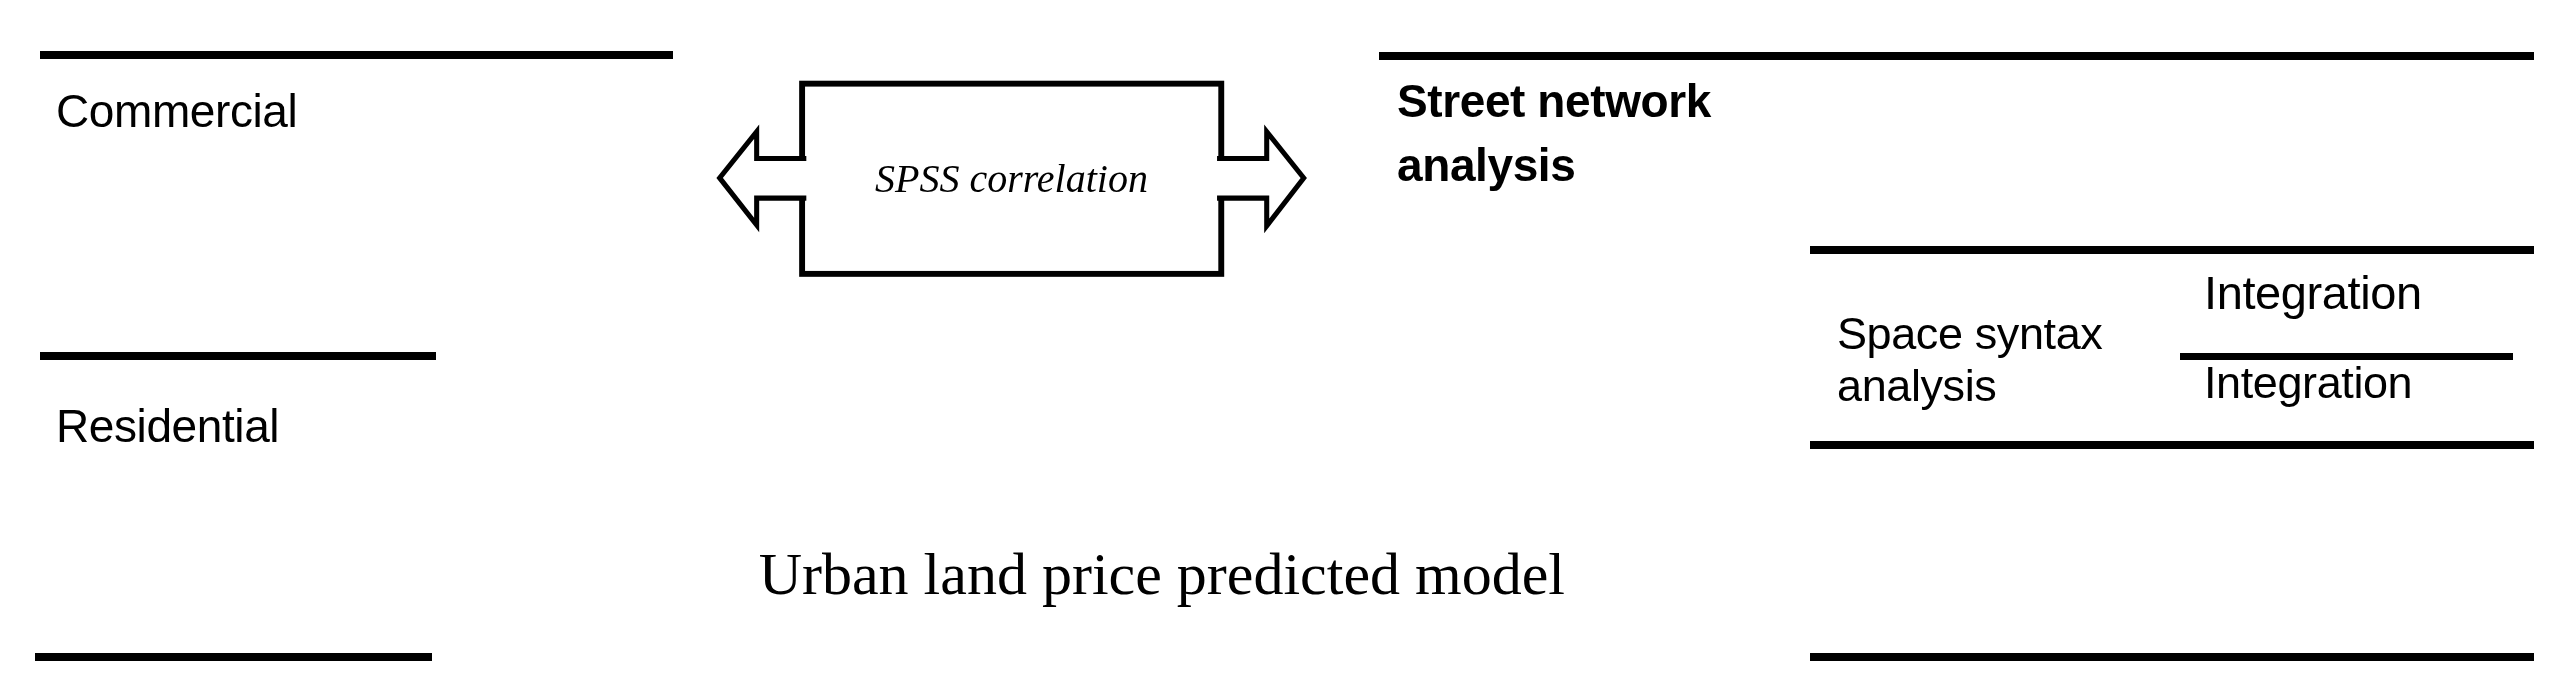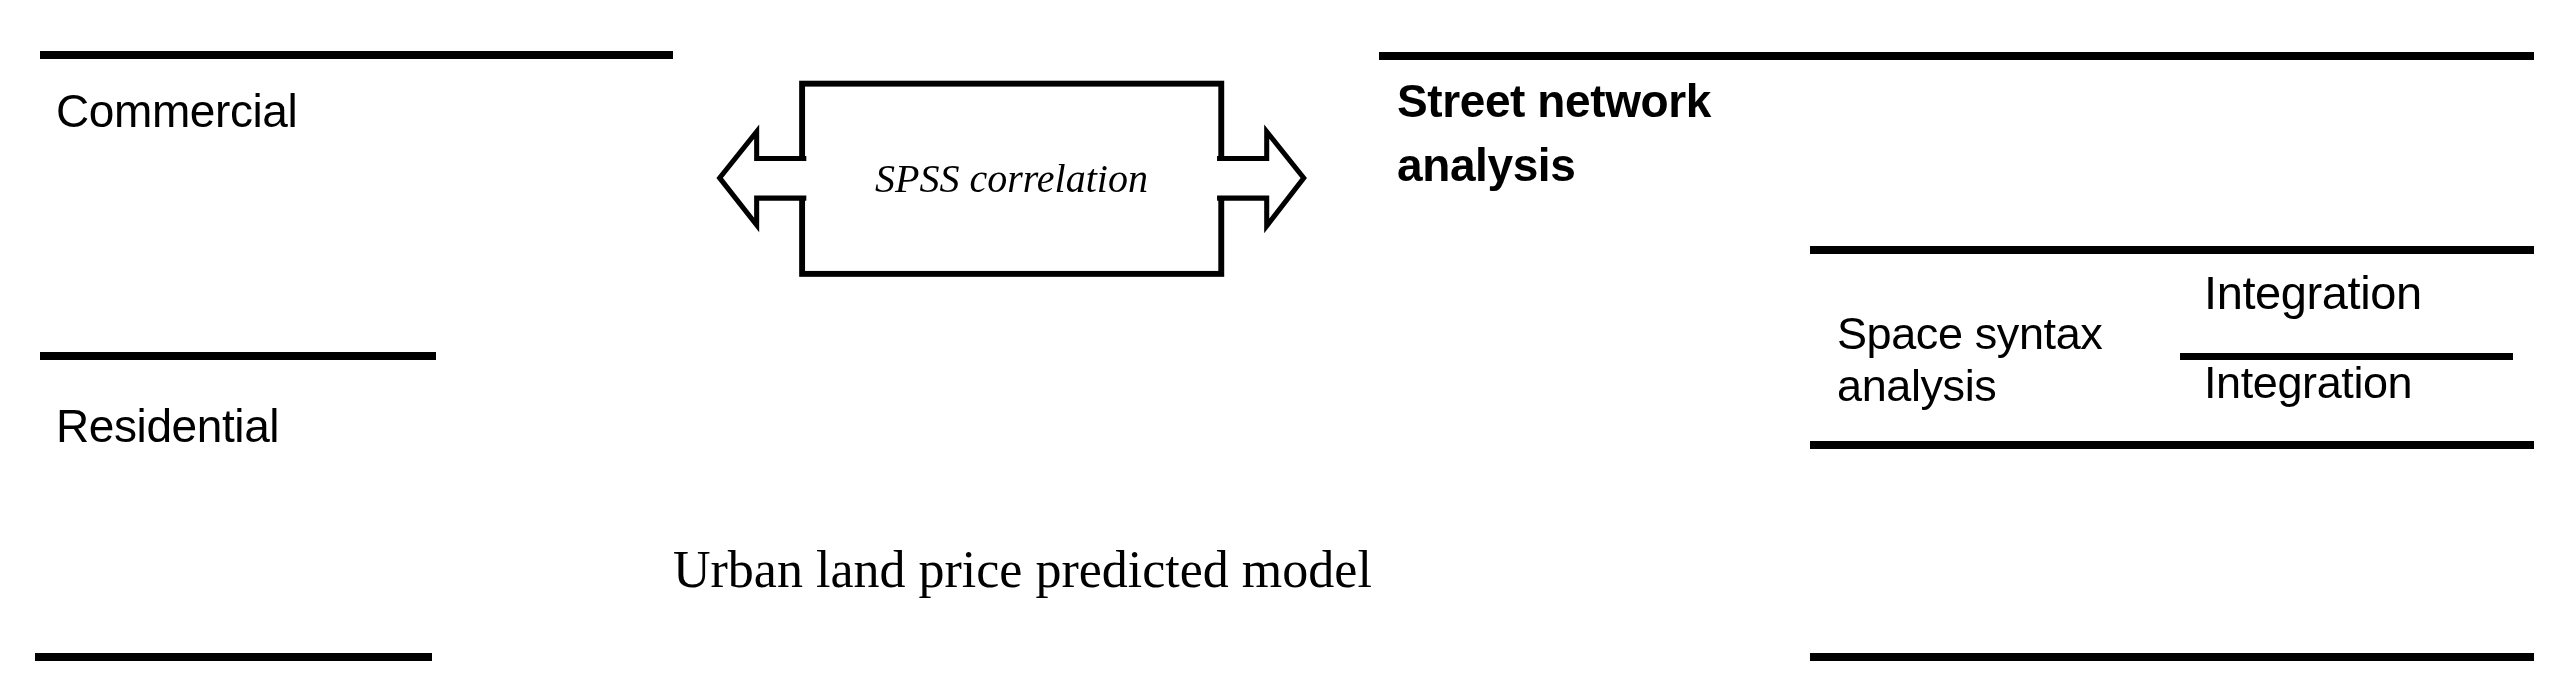--- a/index.html
+++ b/index.html
@@ -50,23 +50,23 @@
     display: flex; align-items: center; justify-content: center;
     font-family: "Liberation Serif", serif;
     font-size: 40px;
     white-space: nowrap;
     font-style: italic;
   }
   #caption {
     position: absolute;
     left: 673px; top: 540px;
     width: 892px;
-    text-align: left;
+    text-align: right;
     font-family: "Liberation Serif", serif;
-    font-size: 52px;
+    font-size: 60px;
     white-space: nowrap;
   }
 </style>
 </head>
 <body>
 
 <div class="canvas">
 
   <div class="rule" id="rule-left-top"></div>
   <div class="rule" id="rule-left-mid"></div>

